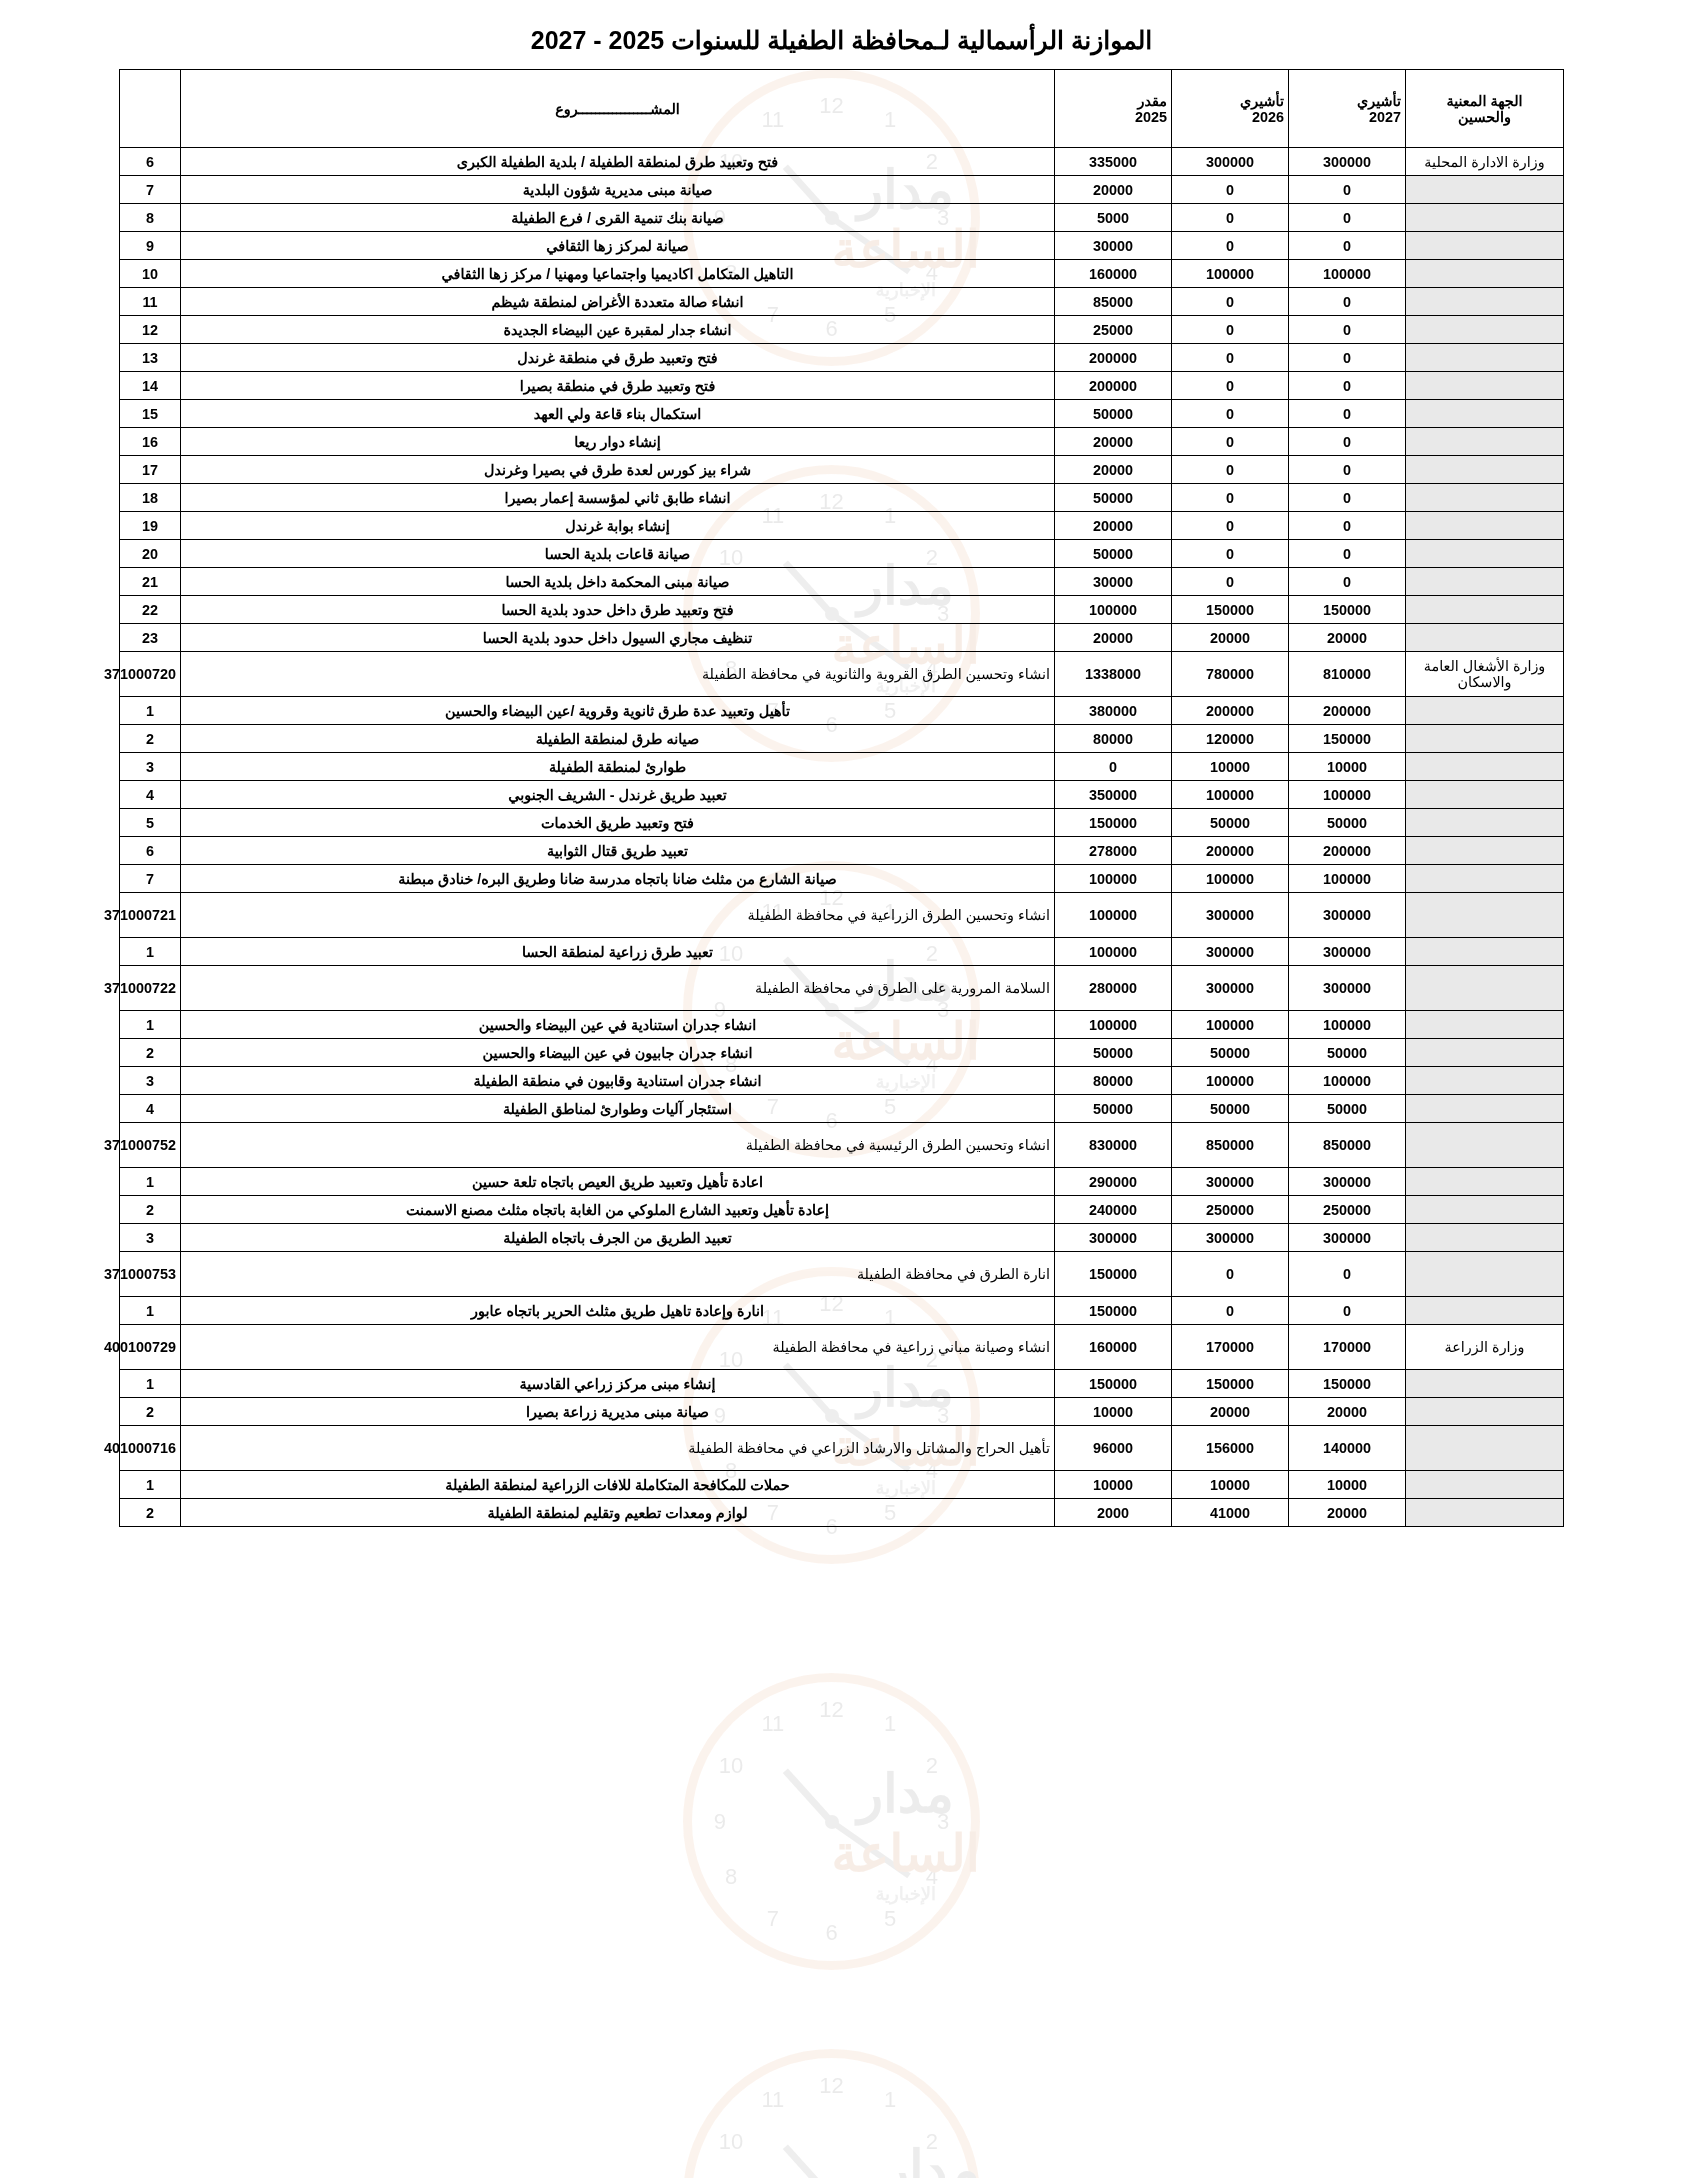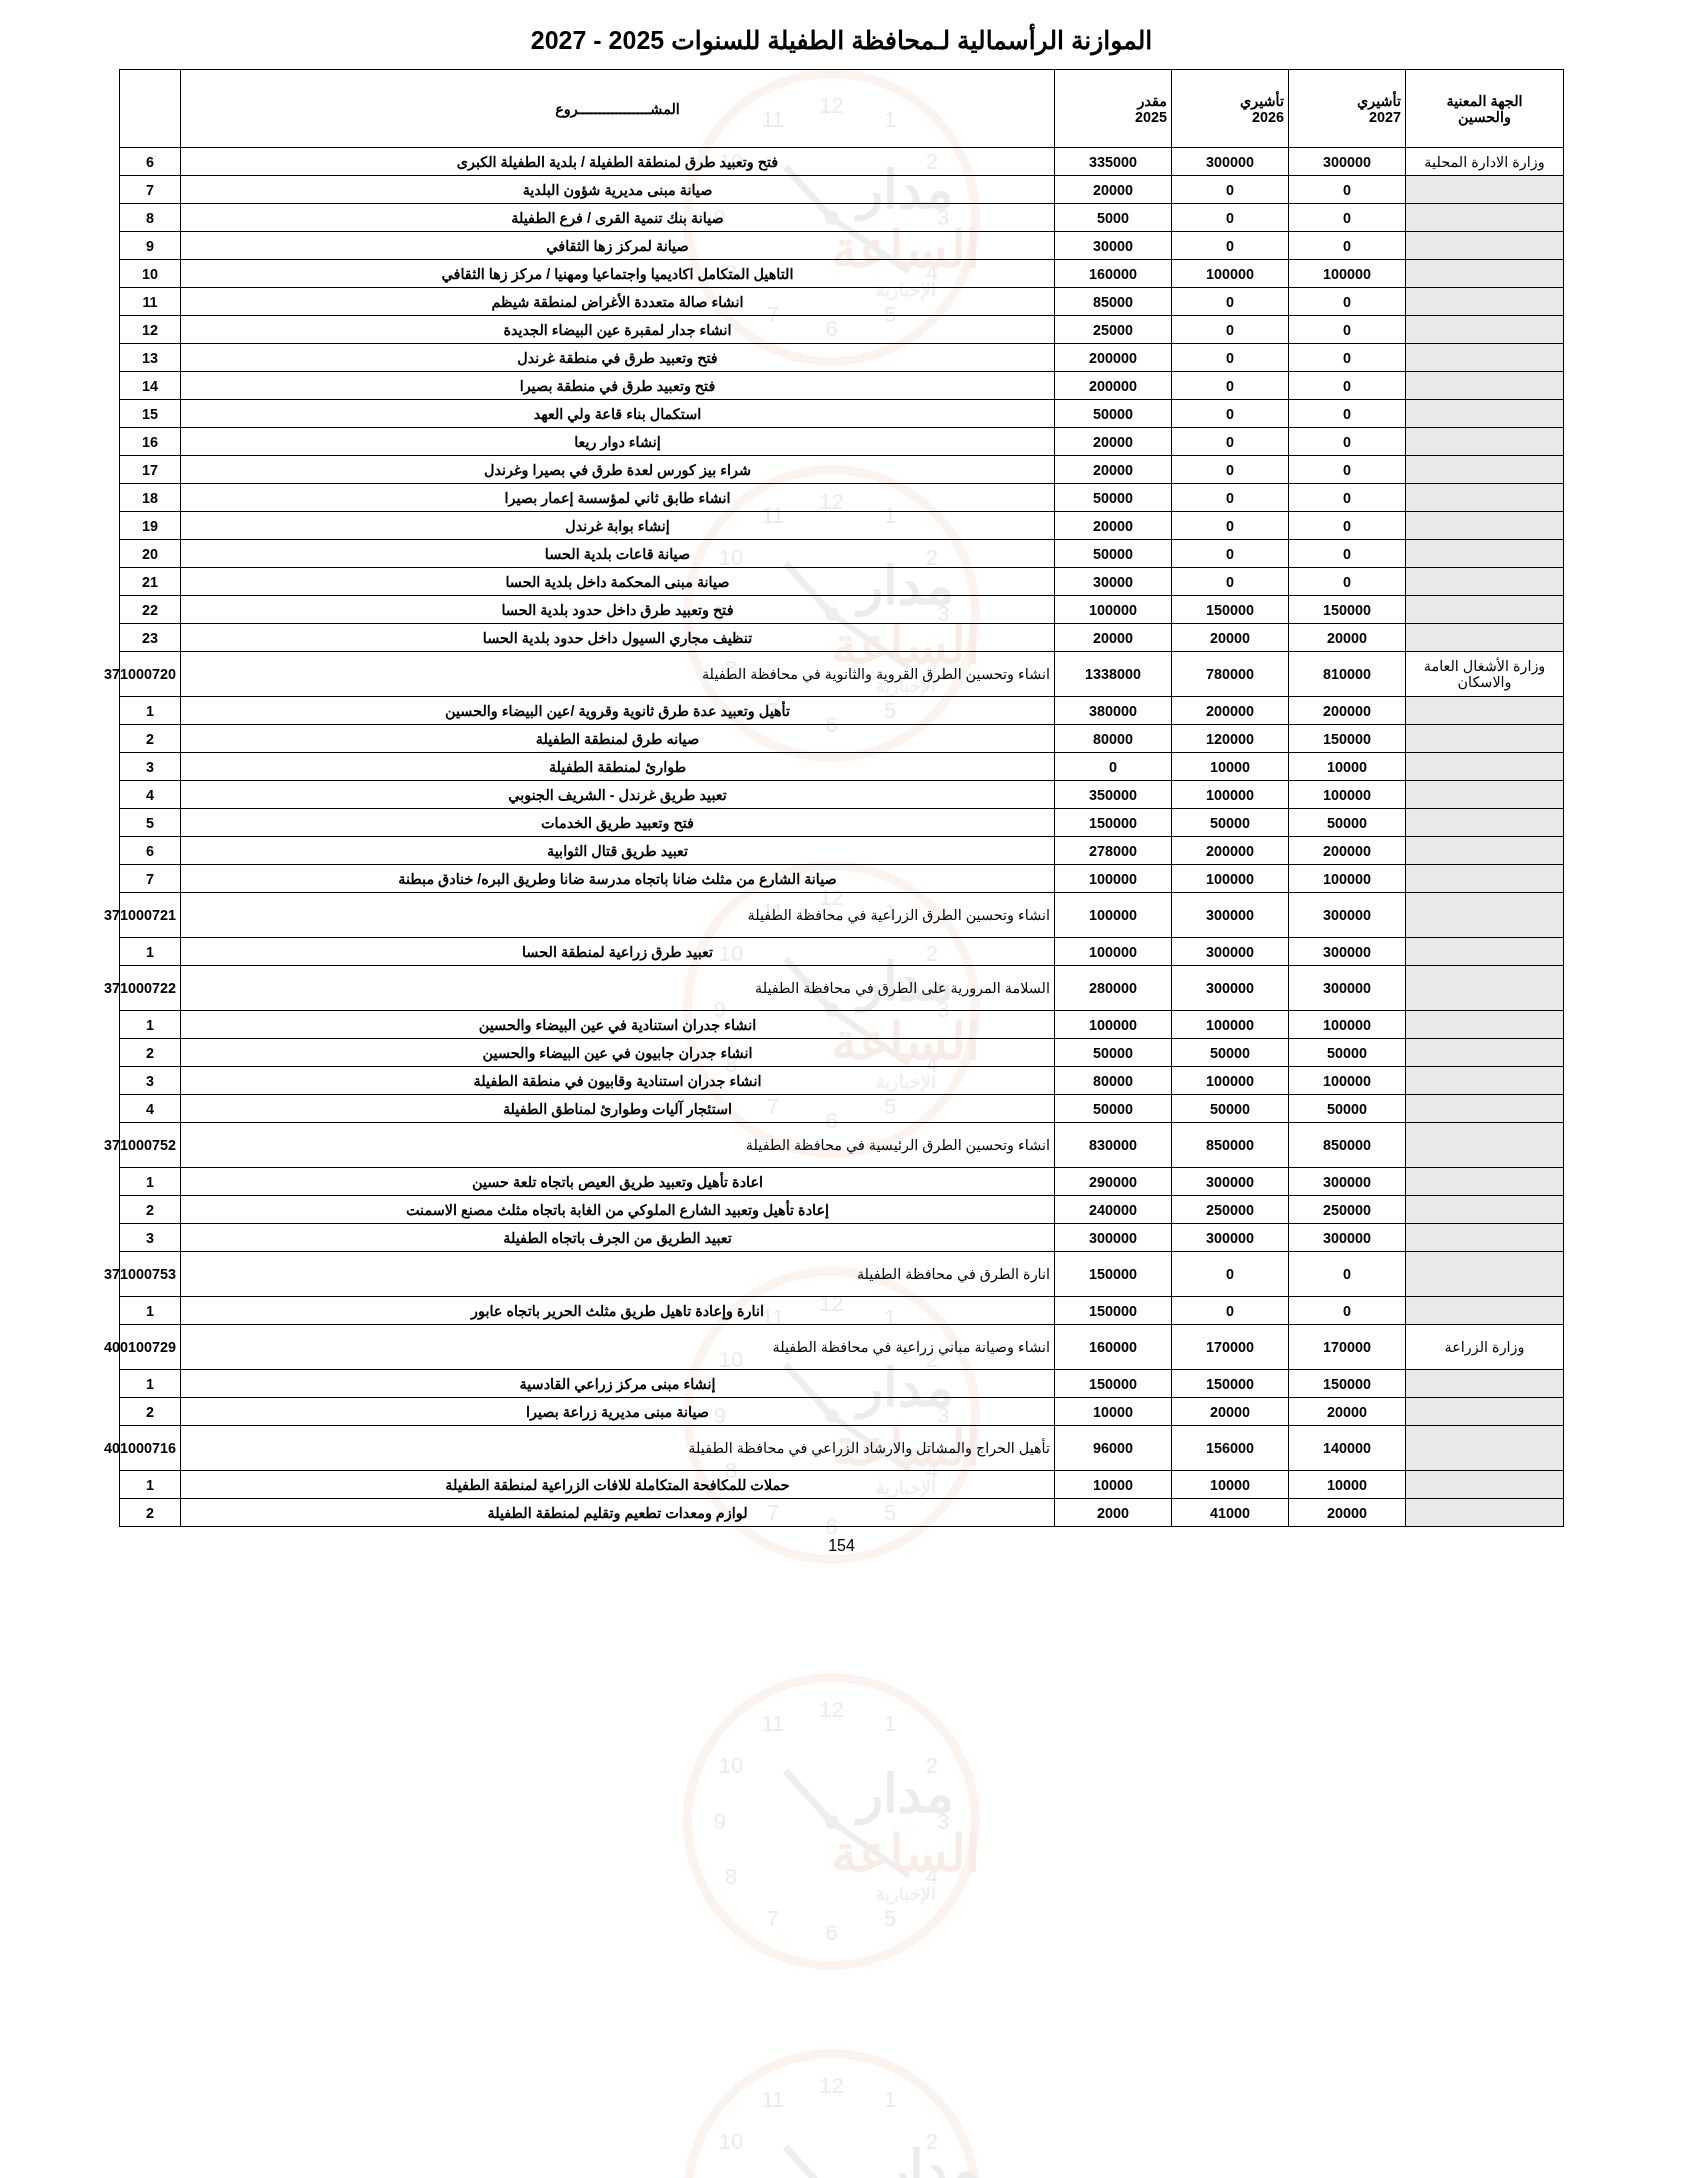--- a/index.html
+++ b/index.html
@@ -700,15 +700,14 @@
           <td class="entity blank"></td>
           <td class="money">20000</td>
           <td class="money">41000</td>
           <td class="money">2000</td>
           <td class="project sub">لوازم ومعدات تطعيم وتقليم  لمنطقة الطفيلة</td>
           <td class="num">2</td>
         </tr>
       </tbody>
   </table>
 
-  <div class="page-number">154</div>
 </div>
 
 
 </body></html>

